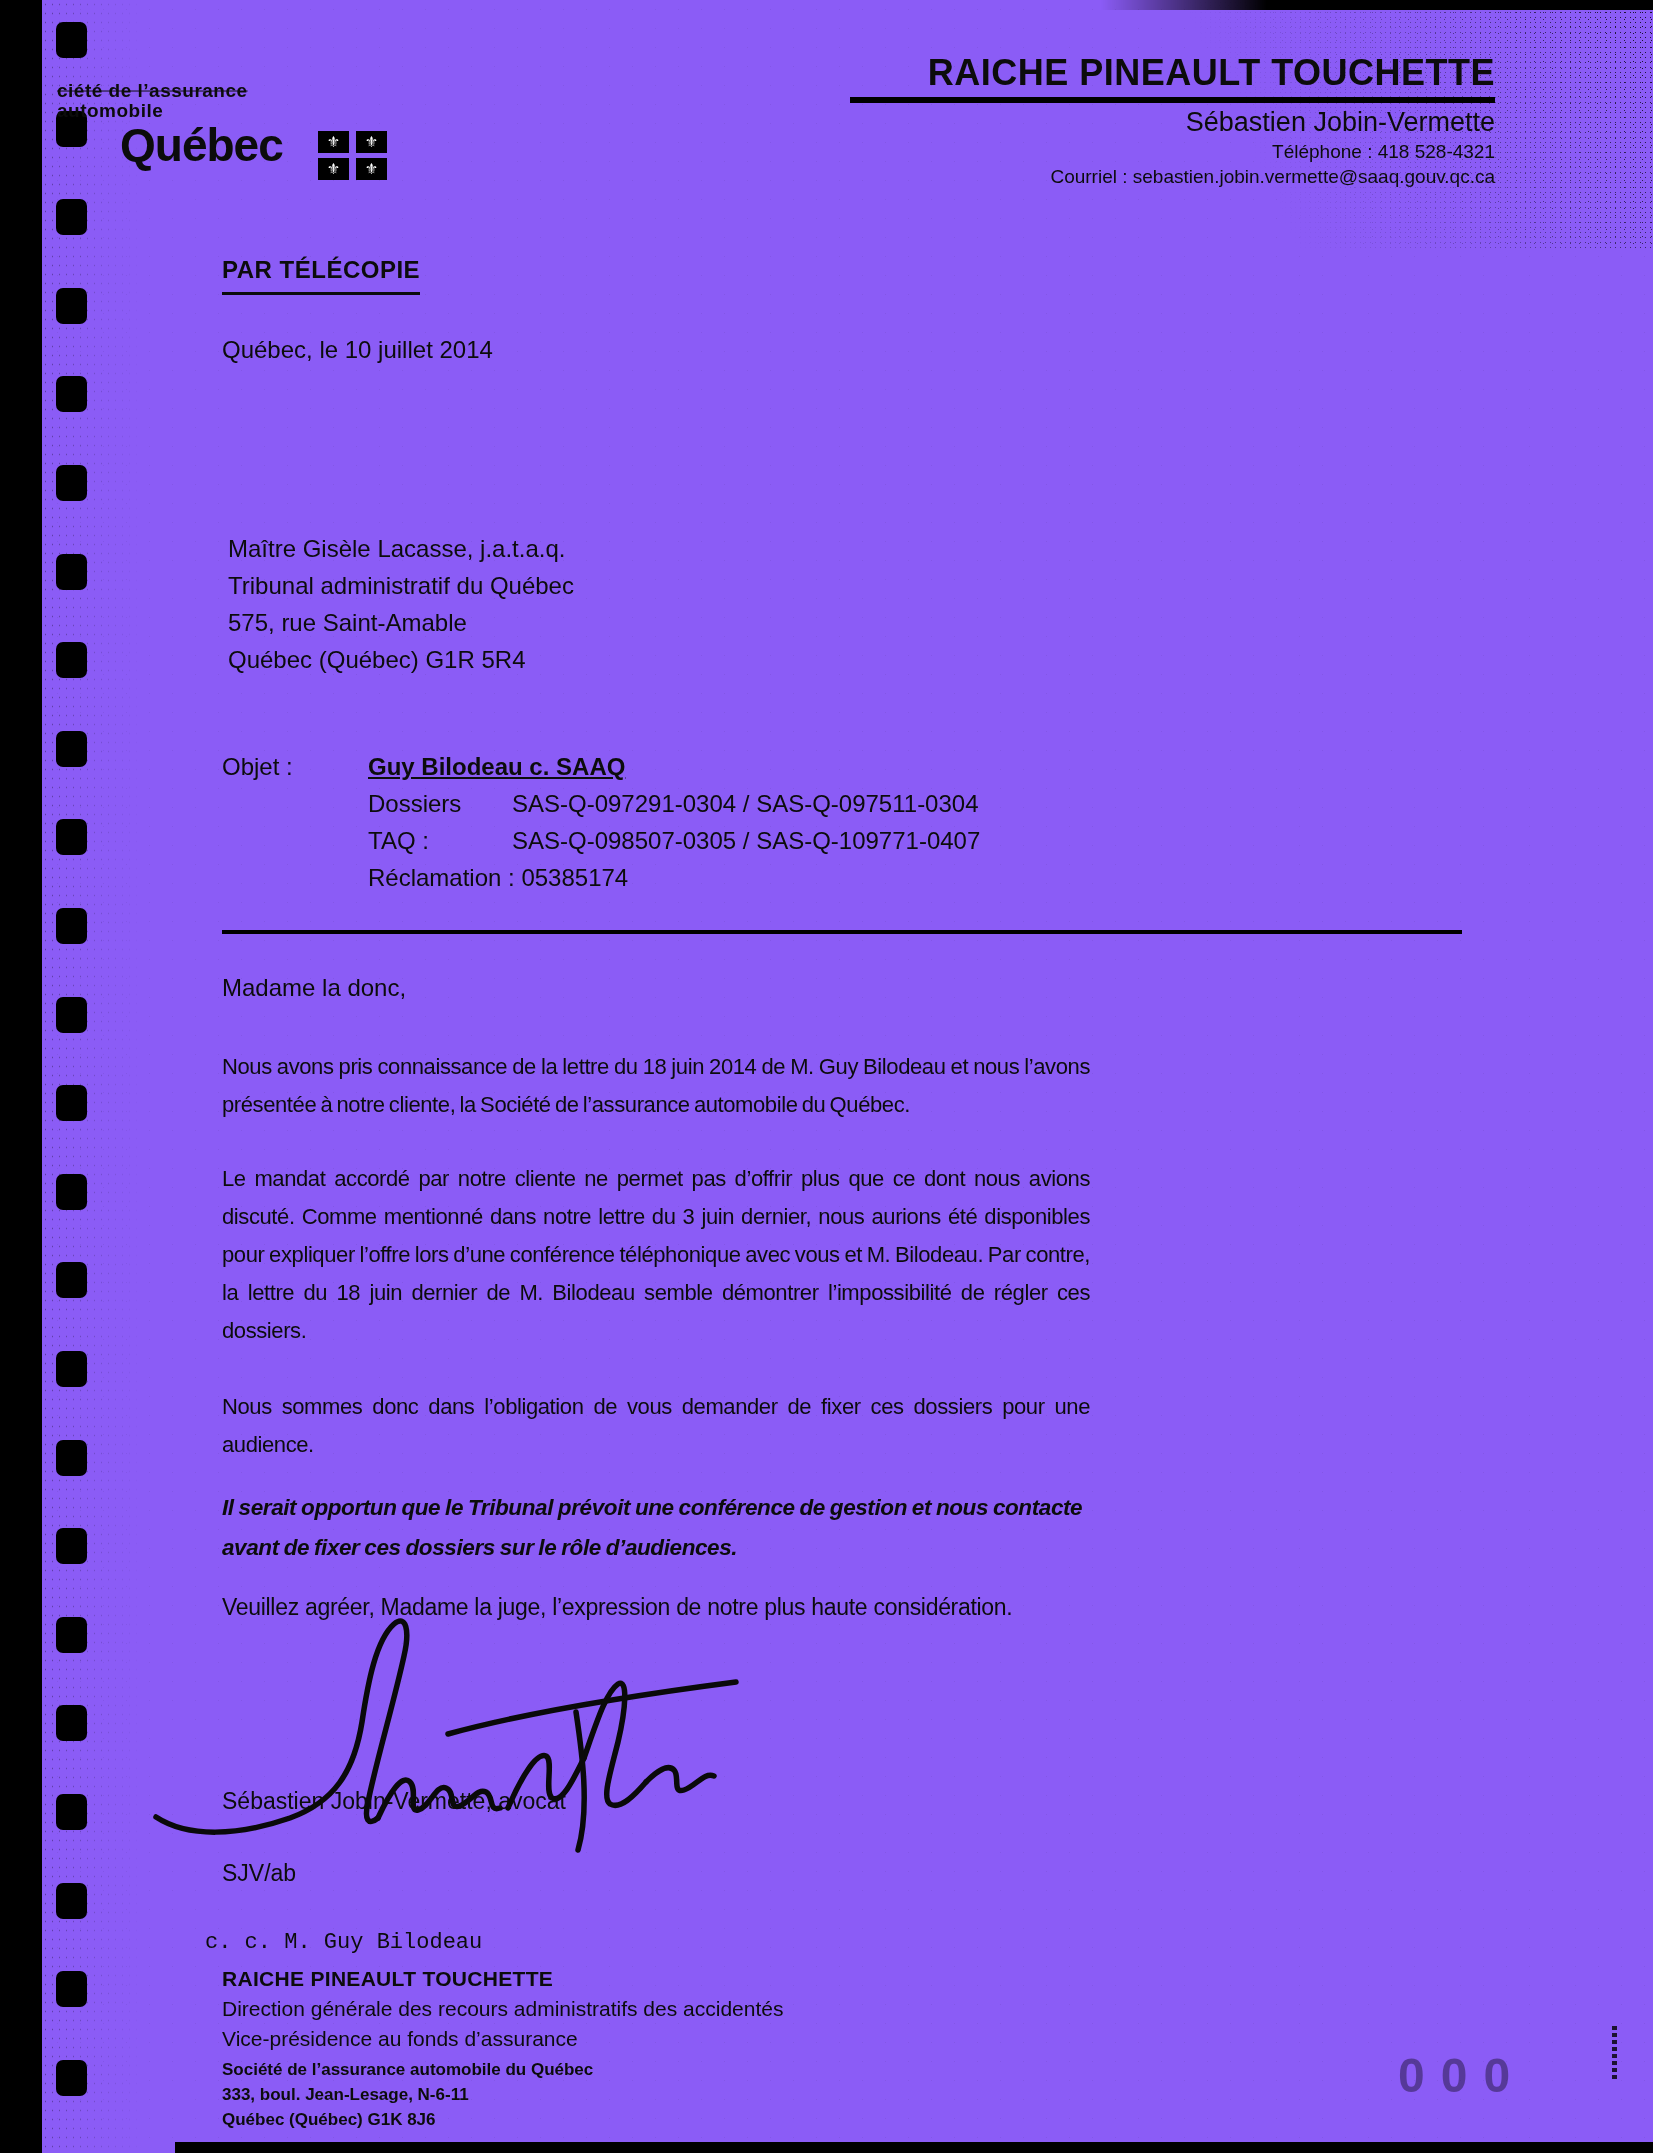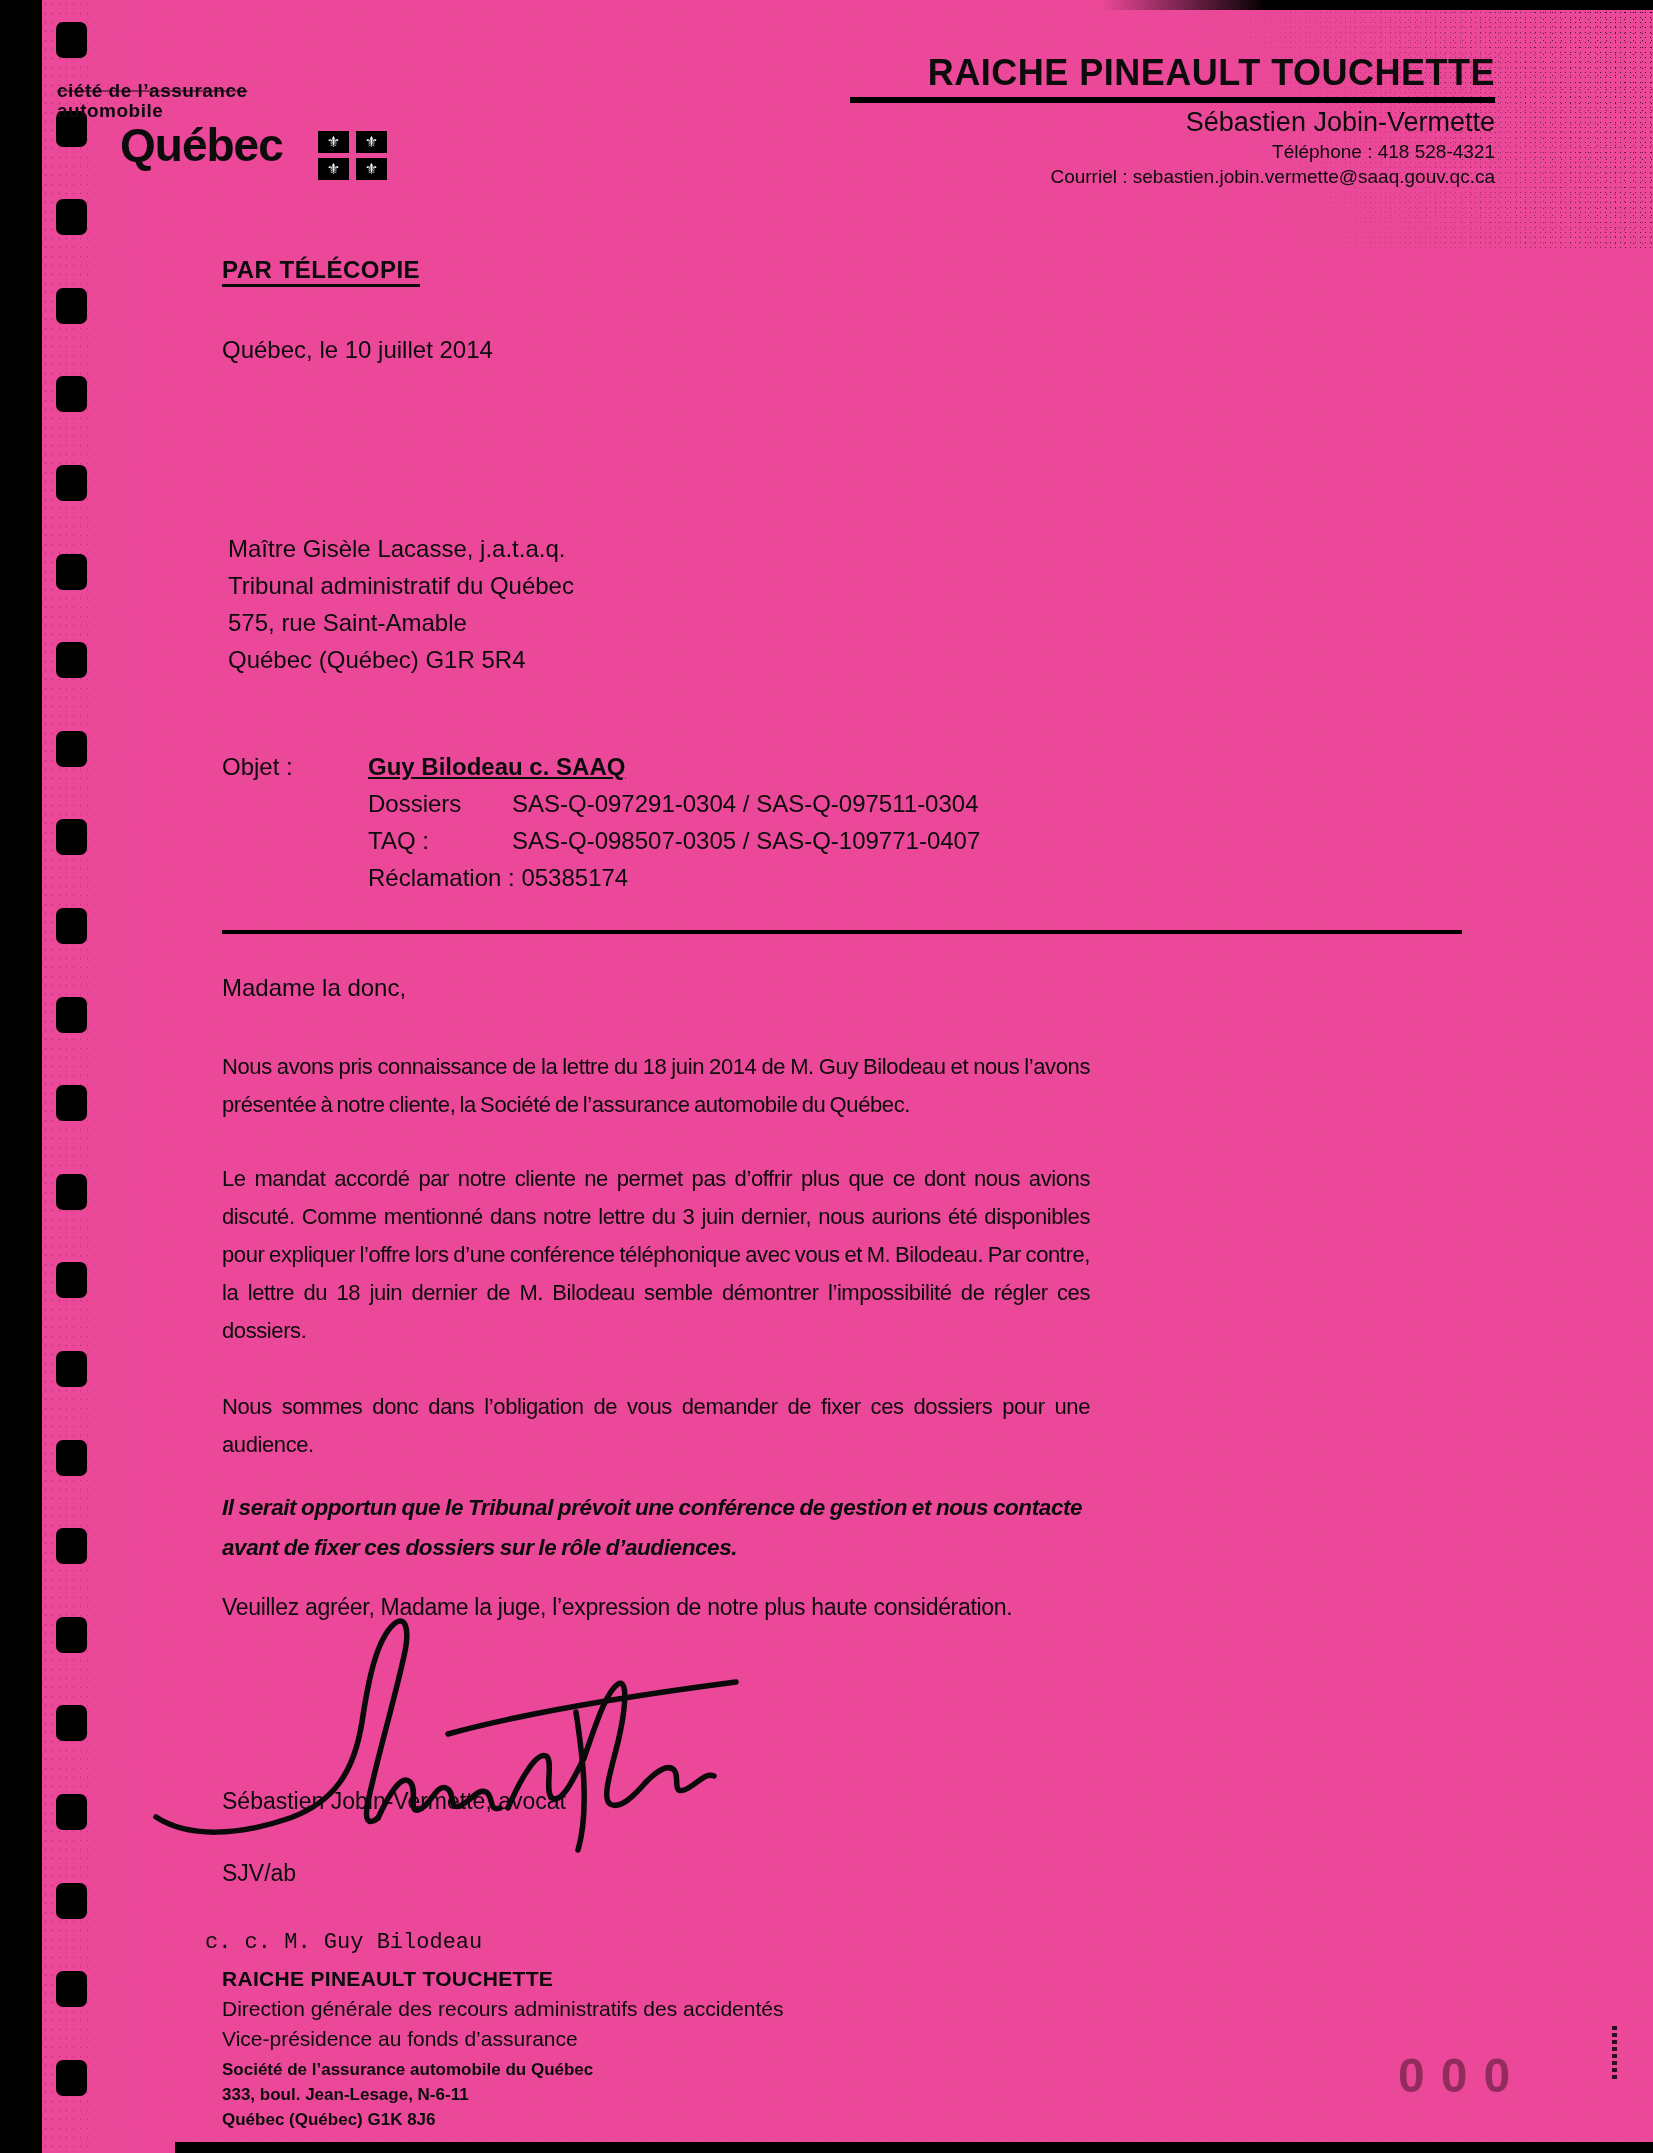--- a/index.html
+++ b/index.html
@@ -1,17 +1,17 @@
 <!DOCTYPE html>
 <html><head>
 <meta charset="utf-8">
 <style>
   html,body{margin:0;padding:0;background:#e8e8e8;}
   .page{
-    position:relative;width:1653px;height:2153px;background:#ec4899;
+    position:relative;width:1653px;height:2153px;background:#8b5cf6;
     font-family:"Liberation Sans",sans-serif;color:#0c0c0c;overflow:hidden;
     margin:0 auto;
   }
   
   .left-scan-bar{position:absolute;left:0;top:0;width:42px;height:2153px;background:#000;}
   .bottom-scan-bar{position:absolute;left:175px;top:2142px;width:1478px;height:11px;background:#000;}
   .topright-scan-bar{position:absolute;right:0;top:0;width:552px;height:10px;background:#000;
     -webkit-mask-image:linear-gradient(to left,#000 70%,transparent);
             mask-image:linear-gradient(to left,#000 70%,transparent);}
   .topright-noise{
@@ -44,21 +44,21 @@
   .flag{position:absolute;left:318px;top:131px;display:grid;grid-template-columns:31px 31px;grid-auto-rows:22px;gap:5px 7px;}
   .flag .sq{background:#000;color:#fff;font-size:15px;line-height:22px;text-align:center;}
   
   .letterhead{position:absolute;top:52px;right:158px;text-align:right;}
   .firm-name{font-size:36px;font-weight:bold;letter-spacing:.5px;white-space:nowrap;}
   .firm-rule{height:6px;background:#000;width:645px;margin:3px 0 4px auto;}
   .attorney-name{font-size:27px;margin-top:2px;}
   .contact-line{font-size:19px;margin-top:3px;}
   
   .abs{position:absolute;}
-  .delivery{left:222px;top:256px;font-size:24px;font-weight:bold;border-bottom:3px solid #0c0c0c;padding-bottom:0;letter-spacing:.5px;}
+  .delivery{left:222px;top:256px;font-size:24px;font-weight:bold;border-bottom:3px solid #0c0c0c;padding-bottom:8px;letter-spacing:.5px;}
   .dateline{left:222px;top:336px;font-size:24px;}
   .recipient{left:228px;top:530px;font-size:24px;line-height:37px;}
   .subject{left:222px;top:748px;font-size:24px;line-height:37px;}
   .subject-grid{display:flex;}
   .subject-label{width:146px;font-weight:normal;}
   .case-name{font-weight:bold;text-decoration:underline;}
   .doss-row{display:flex;}
   .doss-label{width:144px;}
   .separator-rule{left:222px;top:930px;width:1240px;height:4px;background:#000;}
   .salutation{left:222px;top:974px;font-size:24px;}

